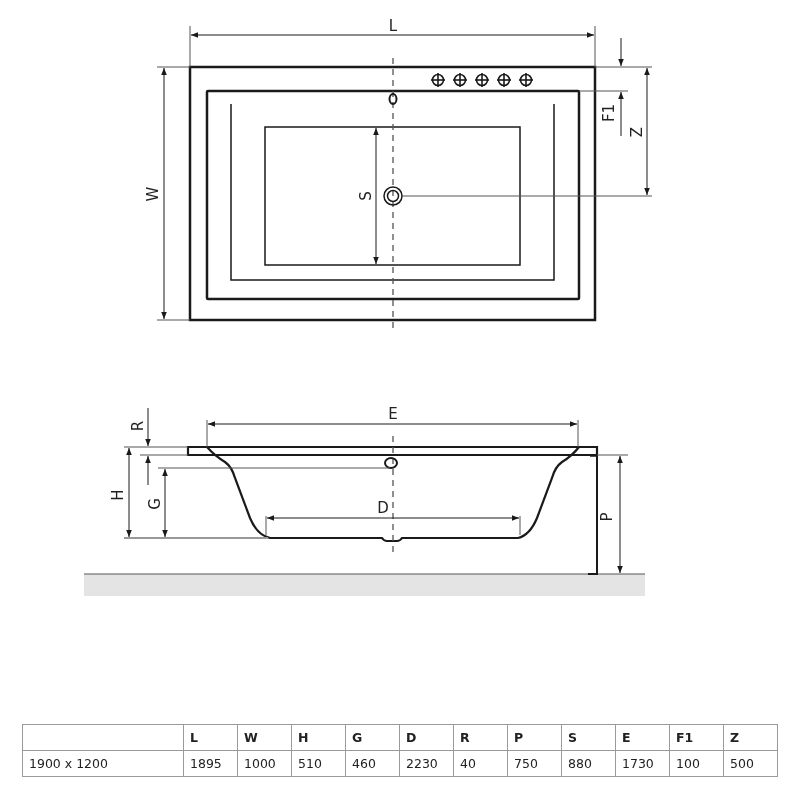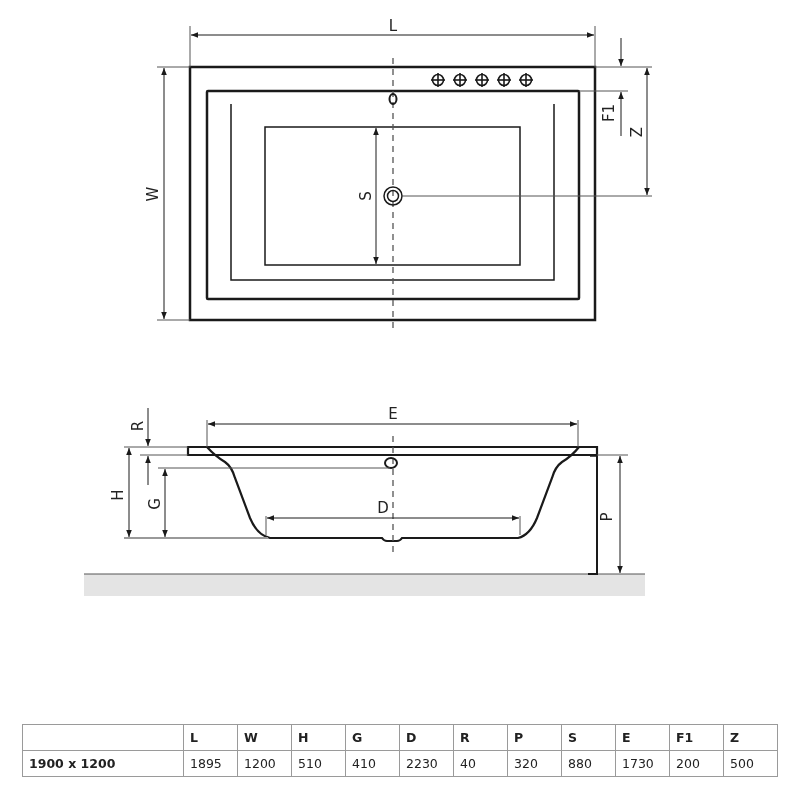--- a/index.html
+++ b/index.html
@@ -5,21 +5,21 @@
   html, body { margin: 0; padding: 0; background: #ffffff; }
   body { width: 800px; height: 800px; position: relative; overflow: hidden;
          font-family: "Liberation Sans", "DejaVu Sans", sans-serif; }
   #drawing { position: absolute; left: 0; top: 0; width: 800px; height: 700px; }
   .dimlabel { font-family: "DejaVu Sans", sans-serif; font-size: 15px; fill: #222; }
   #spec-table { position: absolute; left: 22px; top: 724px; border-collapse: collapse;
                 font-family: "DejaVu Sans", sans-serif; font-size: 12.5px; color: #222; }
   #spec-table td, #spec-table th { border: 1px solid #9a9a9a; height: 26px; padding: 0 0 0 6px;
                 text-align: left; box-sizing: border-box; }
   #spec-table th { font-weight: bold; }
-  .c0 { width: 161px; font-weight: bold; }
+  .c0 { width: 161px; }
   .cn { width: 54px; }
 </style>
 </head>
 <body>
 
 <svg id="drawing" viewBox="0 0 800 700" xmlns="http://www.w3.org/2000/svg">
   <defs>
     <marker id="arr" viewBox="0 0 10 10" refX="10" refY="5" markerWidth="7" markerHeight="7" orient="auto-start-reverse">
       <path d="M0,1 L10,5 L0,9 z" fill="#1a1a1a"></path>
     </marker>
@@ -174,25 +174,25 @@
       <th class="cn">S</th>
       <th class="cn">E</th>
       <th class="cn">F1</th>
       <th class="cn">Z</th>
     </tr>
   </thead>
   <tbody>
     <tr>
       <td class="c0">1900 x 1200</td>
       <td class="cn">1895</td>
-      <td class="cn">1200</td>
+      <td class="cn">1000</td>
       <td class="cn">510</td>
-      <td class="cn">410</td>
+      <td class="cn">460</td>
       <td class="cn">2230</td>
       <td class="cn">40</td>
-      <td class="cn">320</td>
+      <td class="cn">750</td>
       <td class="cn">880</td>
       <td class="cn">1730</td>
-      <td class="cn">200</td>
+      <td class="cn">100</td>
       <td class="cn">500</td>
     </tr>
   </tbody>
 </table>
 
 </body></html>

